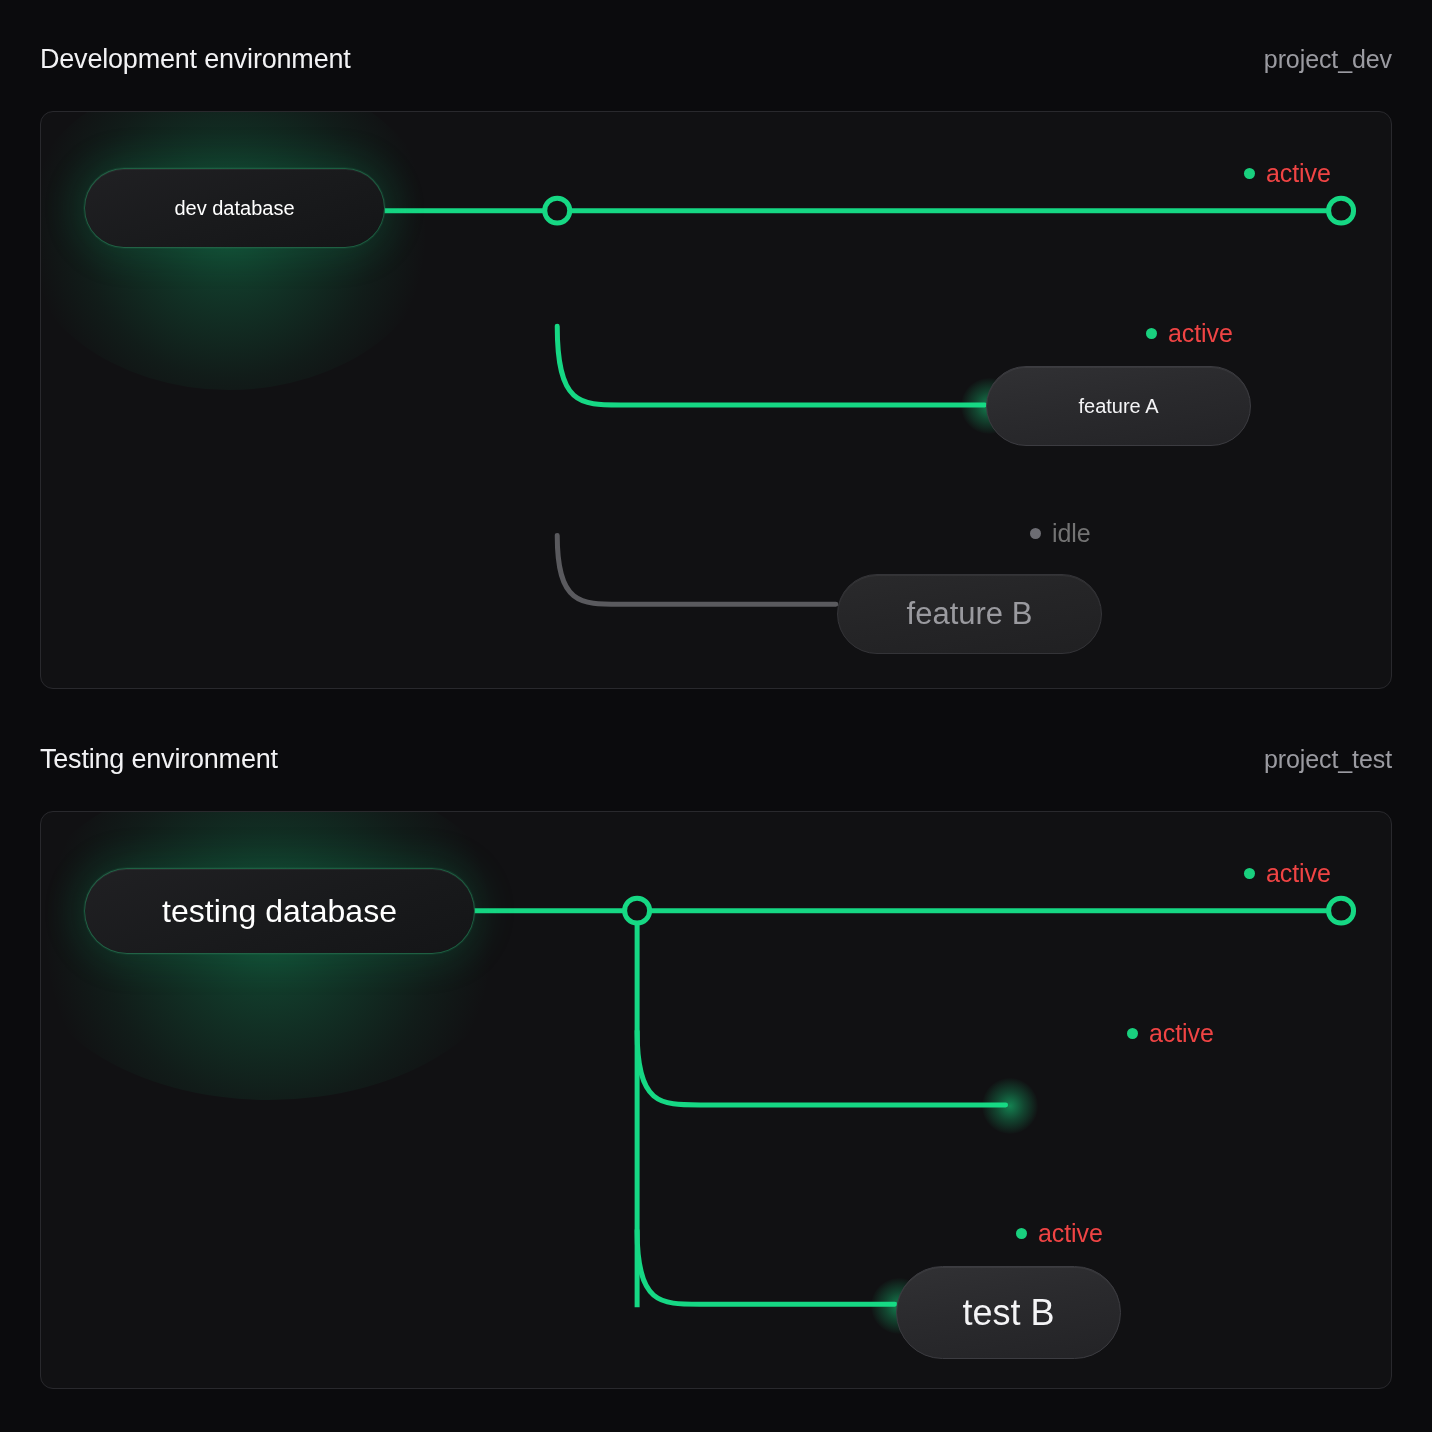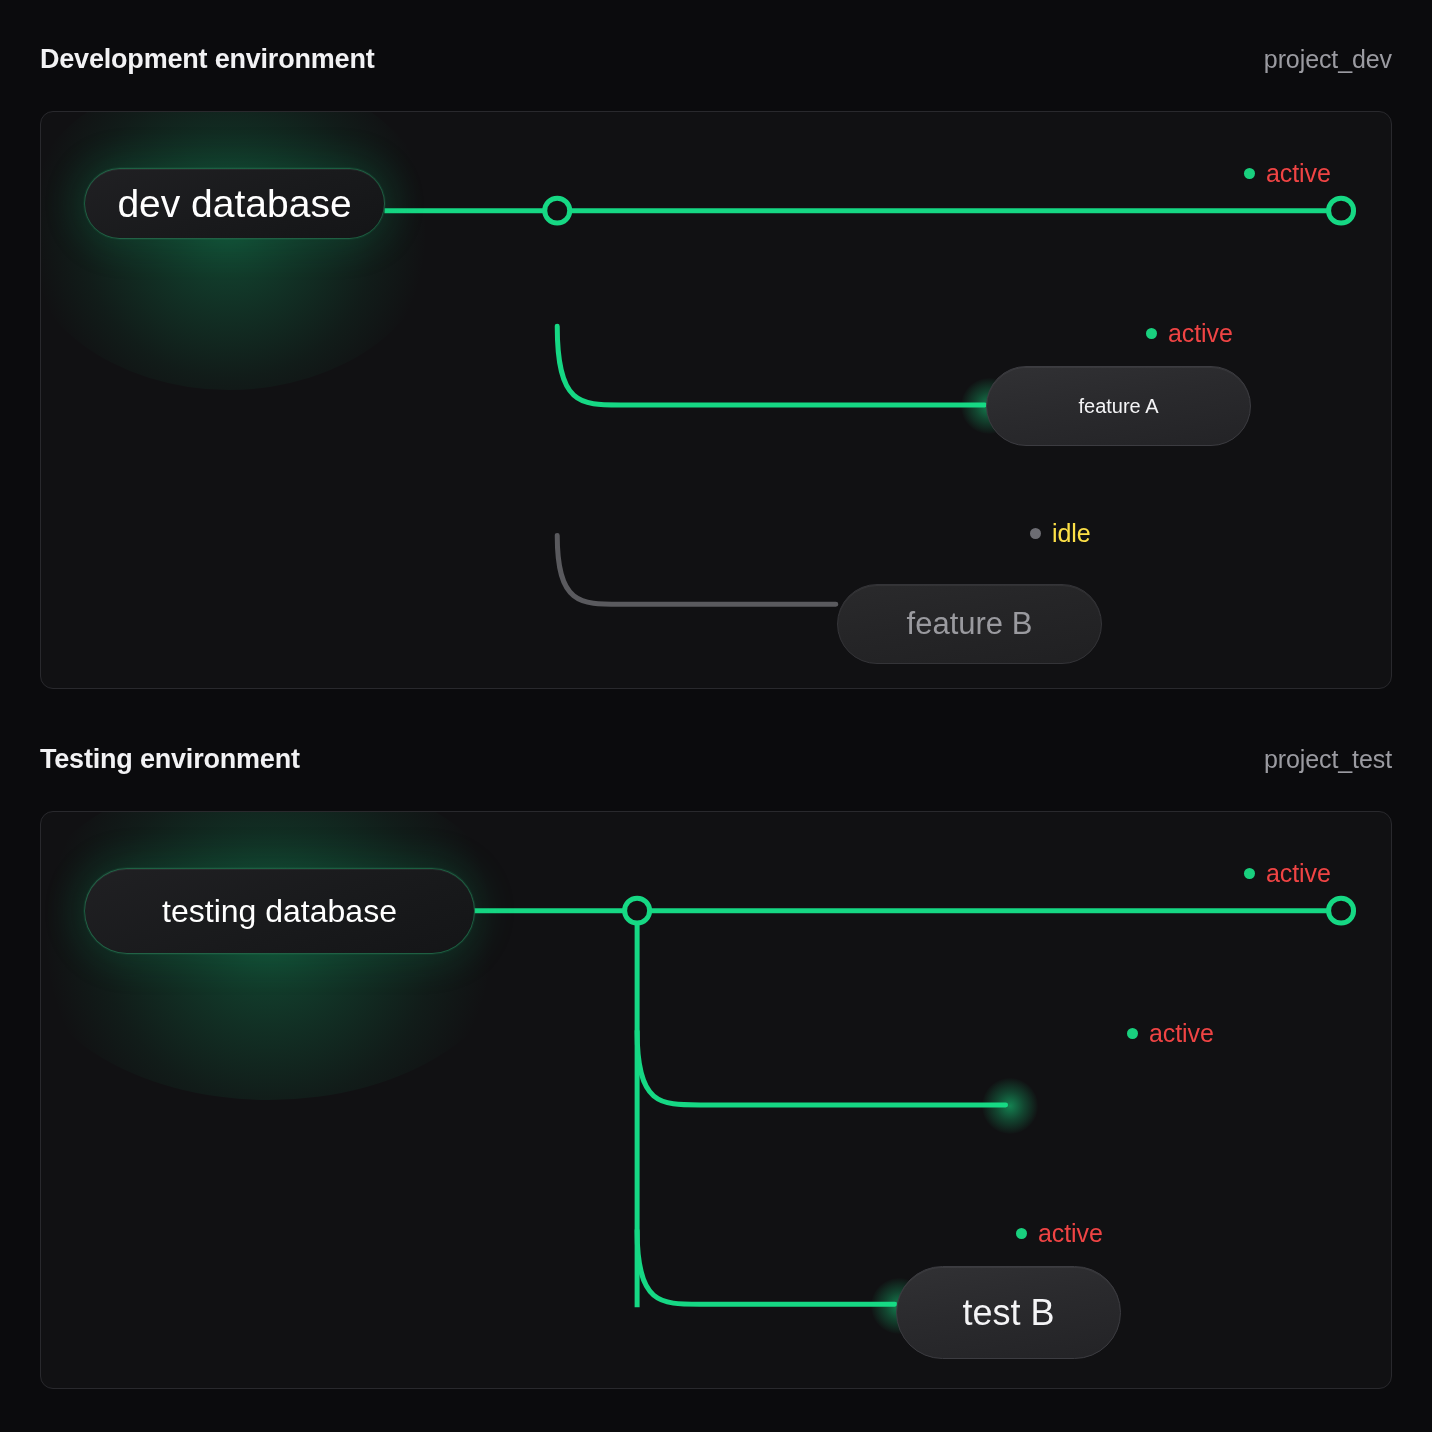--- a/index.html
+++ b/index.html
@@ -24,21 +24,21 @@
   .section-head {
     position: absolute;
     left: 40px;
     right: 40px;
     display: flex;
     align-items: baseline;
     justify-content: space-between;
   }
   .section-title {
     font-size: 27px;
-    font-weight: 700;
+    font-weight: 400;
     color: #f2f2f4;
     letter-spacing: -0.2px;
   }
   .section-project {
     font-size: 25px;
     font-weight: 400;
     color: #9b9ba1;
     letter-spacing: -0.1px;
     margin-left: 8px;
   }
@@ -138,21 +138,21 @@
     border-radius: 50%;
     flex: none;
   }
   .status-dot.active { background: #19d07e; }
   .status-dot.idle   { background: #6d6d73; }
   .status-text {
     font-size: 25px;
     letter-spacing: -0.1px;
   }
   .status-text.active { color: #ef4444; }
-  .status-text.idle   { color: #fde047; text-align: center; }
+  .status-text.idle   { color: #737373; text-align: center; }
 </style>
 </head>
 <body>
 
 <div class="page">
 
   <div class="section-head" style="top:44px;">
     <div class="section-title">Development environment</div>
     <div class="section-project">project_dev</div>
   </div>
@@ -180,42 +180,42 @@
 
       <path d="M 517 425 C 517 494, 540 494, 580 494 L 796 494" stroke="#5a5a5e" stroke-width="5" fill="none" stroke-linecap="round"></path>
 
       <circle cx="517" cy="99" r="12.5" fill="#111113" stroke="#16d884" stroke-width="5"></circle>
 
       <circle cx="1302" cy="99" r="12.5" fill="#111113" stroke="#16d884" stroke-width="5"></circle>
     </svg>
 
     <div class="edge-glow" style="left:948px; top:294px;"></div>
 
-    <div class="node node-db" style="left:43px; top:56px; width:301px; height:71px; font-size:39px;text-align:right;">
+    <div class="node node-db" style="left:43px; top:56px; width:301px; height:80px; font-size:20px;text-align:right;">
       <span>dev database</span>
     </div>
 
     <div class="status" style="left:1203px; top:47px;">
       <span class="status-dot active"></span>
       <span class="status-text active">active</span>
     </div>
 
     <div class="status" style="left:1105px; top:207px;">
       <span class="status-dot active"></span>
       <span class="status-text active">active</span>
     </div>
     <div class="node node-leaf" style="left:945px; top:254px; width:265px; height:80px; font-size:20px;">
       <span>feature A</span>
     </div>
 
     <div class="status" style="left:989px; top:407px;">
       <span class="status-dot idle"></span>
       <span class="status-text idle">idle</span>
     </div>
-    <div class="node node-leaf idle" style="left:796px; top:472px; width:265px; height:80px; font-size:31px;">
+    <div class="node node-leaf idle" style="left:796px; top:462px; width:265px; height:80px; font-size:31px;">
       <span>feature B</span>
     </div>
   </div>
 
   <div class="section-head" style="top:744px;">
     <div class="section-title">Testing environment</div>
     <div class="section-project">project_test</div>
   </div>
 
   <div class="card" style="top:811px; height:578px;">

